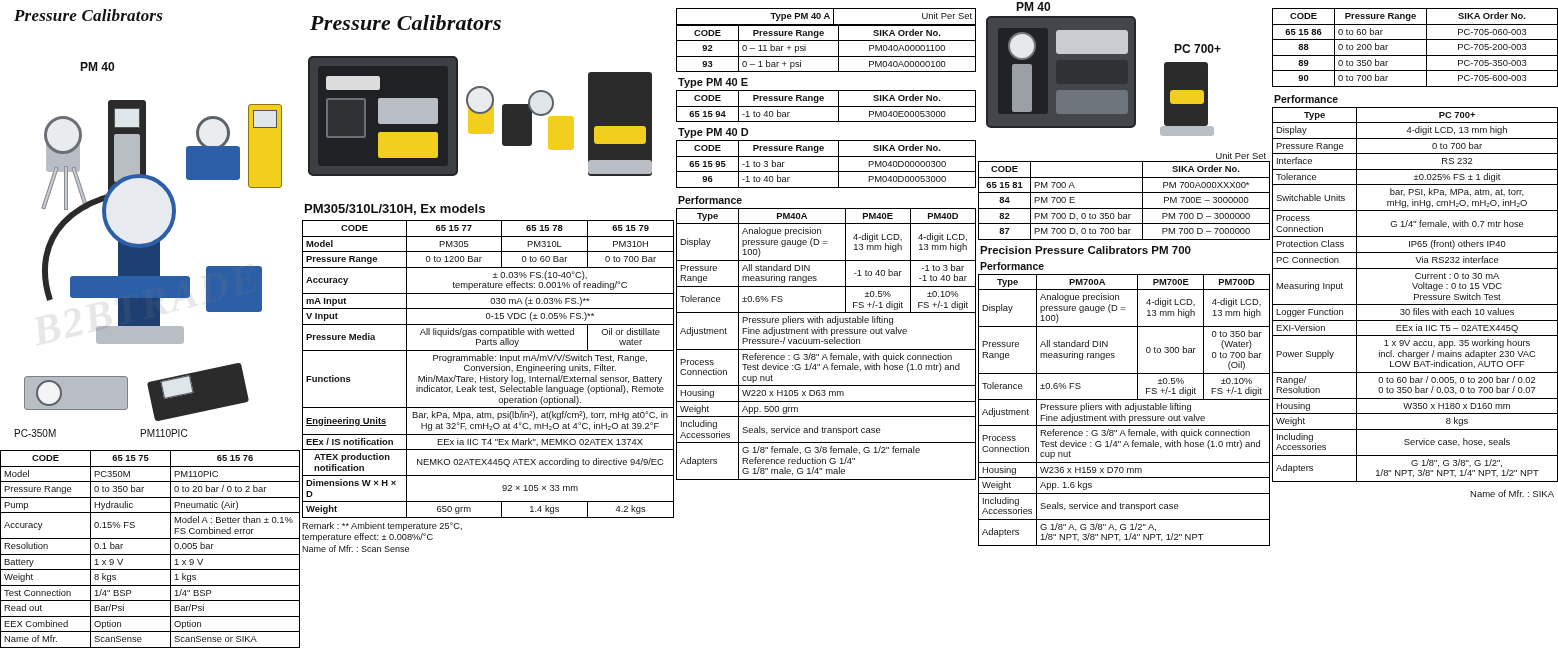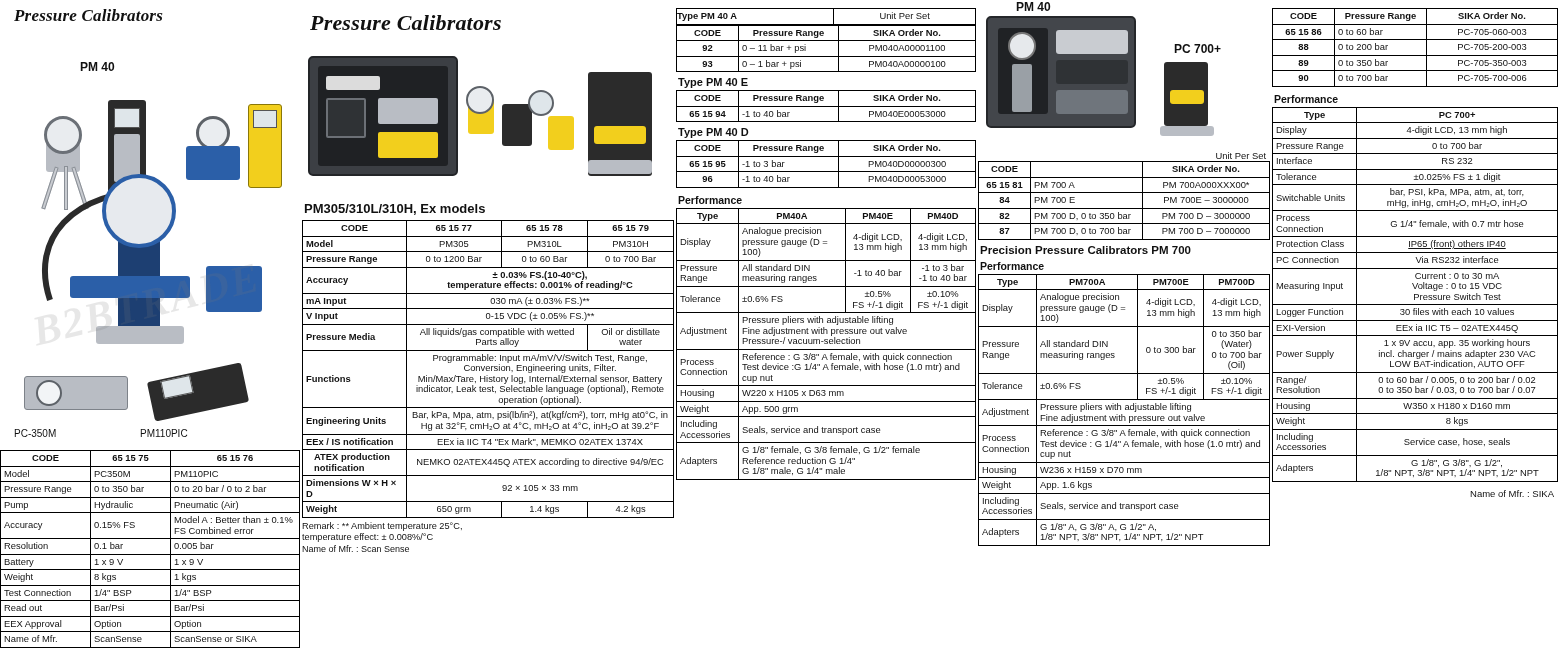--- a/index.html
+++ b/index.html
@@ -49,21 +49,21 @@
   }
   table.t td, table.t th {
     border: 1px solid #000;
     padding: 2px 3px;
     vertical-align: middle;
     line-height: 1.12;
   }
   table.t th { font-weight: bold; text-align: center; }
   .ctr { text-align: center; }
   .bold { font-weight: bold; }
-  .noborder td { border: none; }
+  .noborder td { border: none; text-align: right; }
 
   
   .art1 { position:relative; width:300px; height:420px; }
   .pm40lbl { position:absolute; left:80px; top:30px; font-weight:bold; font-size:12px; }
   .pc350lbl { position:absolute; left:14px; top:398px; font-size:10px; }
   .pm110lbl { position:absolute; left:140px; top:398px; font-size:10px; }
 
   .watermark {
     position:absolute; left:30px; top:250px;
     font-family:"Liberation Serif", serif;
@@ -215,21 +215,21 @@
             <td style="white-space: pre-line;">Test Connection</td>
             <td style="white-space: pre-line;">1/4" BSP</td>
             <td style="white-space: pre-line;">1/4" BSP</td>
           </tr>
           <tr>
             <td style="white-space: pre-line;">Read out</td>
             <td style="white-space: pre-line;">Bar/Psi</td>
             <td style="white-space: pre-line;">Bar/Psi</td>
           </tr>
           <tr>
-            <td style="white-space: pre-line;">EEX Approval</td>
+            <td style="white-space: pre-line;">EEX Combined</td>
             <td style="white-space: pre-line;">Option</td>
             <td style="white-space: pre-line;">Option</td>
           </tr>
           <tr>
             <td style="white-space: pre-line;">Name of Mfr.</td>
             <td style="white-space: pre-line;">ScanSense</td>
             <td style="white-space: pre-line;">ScanSense or SIKA</td>
           </tr>
         </tbody>
     </table>
@@ -276,21 +276,21 @@
             <td class="ctr" style="white-space: pre-line;">PM310H</td>
           </tr>
           <tr>
             <td class="rowlabel" style="white-space: pre-line;">Pressure Range</td>
             <td class="ctr" style="white-space: pre-line;">0 to 1200 Bar</td>
             <td class="ctr" style="white-space: pre-line;">0 to 60 Bar</td>
             <td class="ctr" style="white-space: pre-line;">0 to 700 Bar</td>
           </tr>
           <tr>
             <td class="rowlabel" style="white-space: pre-line;">Accuracy</td>
-            <td colspan="3" class="ctr" style="white-space: pre-line; font-weight: bold;">± 0.03% FS.(10-40°C),
+            <td colspan="3" class="ctr" style="white-space: pre-line;">± 0.03% FS.(10-40°C),
 temperature effects:  0.001% of reading/°C</td>
           </tr>
           <tr>
             <td class="rowlabel" style="white-space: pre-line;">mA Input</td>
             <td colspan="3" class="ctr" style="white-space: pre-line;">030 mA (± 0.03% FS.)**</td>
           </tr>
           <tr>
             <td class="rowlabel" style="white-space: pre-line;">V Input</td>
             <td colspan="3" class="ctr" style="white-space: pre-line;">0-15 VDC (± 0.05% FS.)**</td>
           </tr>
@@ -298,21 +298,21 @@
             <td class="rowlabel" style="white-space: pre-line;">Pressure Media</td>
             <td colspan="2" class="ctr" style="white-space: pre-line;">All liquids/gas  compatible with wetted  Parts alloy</td>
             <td class="ctr" style="white-space: pre-line;">Oil or distillate water</td>
           </tr>
           <tr>
             <td class="rowlabel" style="white-space: pre-line;">Functions</td>
             <td colspan="3" class="ctr" style="white-space: pre-line;">Programmable:  Input mA/mV/V/Switch Test, Range, Conversion, Engineering units, Filter.
 Min/Max/Tare, History log, Internal/External sensor, Battery indicator, Leak test, Selectable language (optional), Remote operation (optional).</td>
           </tr>
           <tr>
-            <td class="rowlabel" style="white-space: pre-line;">Engineering Units</td>
+            <td class="rowlabel" style="white-space: pre-line; text-decoration: underline;">Engineering Units</td>
             <td colspan="3" class="ctr" style="white-space: pre-line;">Bar, kPa, Mpa, atm, psi(lb/in²), at(kgf/cm²), torr, mHg at0°C, in Hg at 32°F, cmH₂O at 4°C, mH₂O at 4°C, inH₂O at 39.2°F</td>
           </tr>
           <tr>
             <td class="rowlabel" style="white-space: pre-line;">EEx / IS notification</td>
             <td colspan="3" class="ctr" style="white-space: pre-line;">EEx ia IIC T4 "Ex Mark", MEMKO 02ATEX 1374X</td>
           </tr>
           <tr>
             <td class="rowlabel" style="white-space: pre-line; padding-left: 11px;">ATEX production notification</td>
             <td colspan="3" class="ctr" style="white-space: pre-line;">NEMKO 02ATEX445Q ATEX according to directive 94/9/EC</td>
           </tr>
@@ -607,21 +607,21 @@
             <td class="ctr" style="white-space: pre-line;">PC-705-200-003</td>
           </tr>
           <tr>
             <td class="bold ctr" style="white-space: pre-line;">89</td>
             <td style="white-space: pre-line;">0 to 350 bar</td>
             <td class="ctr" style="white-space: pre-line;">PC-705-350-003</td>
           </tr>
           <tr>
             <td class="bold ctr" style="white-space: pre-line;">90</td>
             <td style="white-space: pre-line;">0 to 700 bar</td>
-            <td class="ctr" style="white-space: pre-line;">PC-705-700-006</td>
+            <td class="ctr" style="white-space: pre-line;">PC-705-600-003</td>
           </tr>
         </tbody>
     </table>
 
     <div class="lbl-sm">Performance</div>
     <table class="t">
       <thead>
         <tr>
           <th style="width:84px;">Type</th>
           <th>PC 700+</th>
@@ -648,21 +648,21 @@
             <td style="white-space: pre-line;">Switchable Units</td>
             <td class="ctr" style="white-space: pre-line;">bar, PSI, kPa, MPa, atm, at, torr,
 mHg, inHg, cmH₂O, mH₂O, inH₂O</td>
           </tr>
           <tr>
             <td style="white-space: pre-line;">Process Connection</td>
             <td class="ctr" style="white-space: pre-line;">G 1/4" female, with 0.7 mtr hose</td>
           </tr>
           <tr>
             <td style="white-space: pre-line;">Protection Class</td>
-            <td class="ctr" style="white-space: pre-line; text-decoration: underline;">IP65 (front) others IP40</td>
+            <td class="ctr" style="white-space: pre-line;">IP65 (front) others IP40</td>
           </tr>
           <tr>
             <td style="white-space: pre-line;">PC Connection</td>
             <td class="ctr" style="white-space: pre-line;">Via RS232 interface</td>
           </tr>
           <tr>
             <td style="white-space: pre-line;">Measuring Input</td>
             <td class="ctr" style="white-space: pre-line;">Current : 0 to 30 mA
 Voltage : 0 to 15 VDC
 Pressure Switch Test</td>

